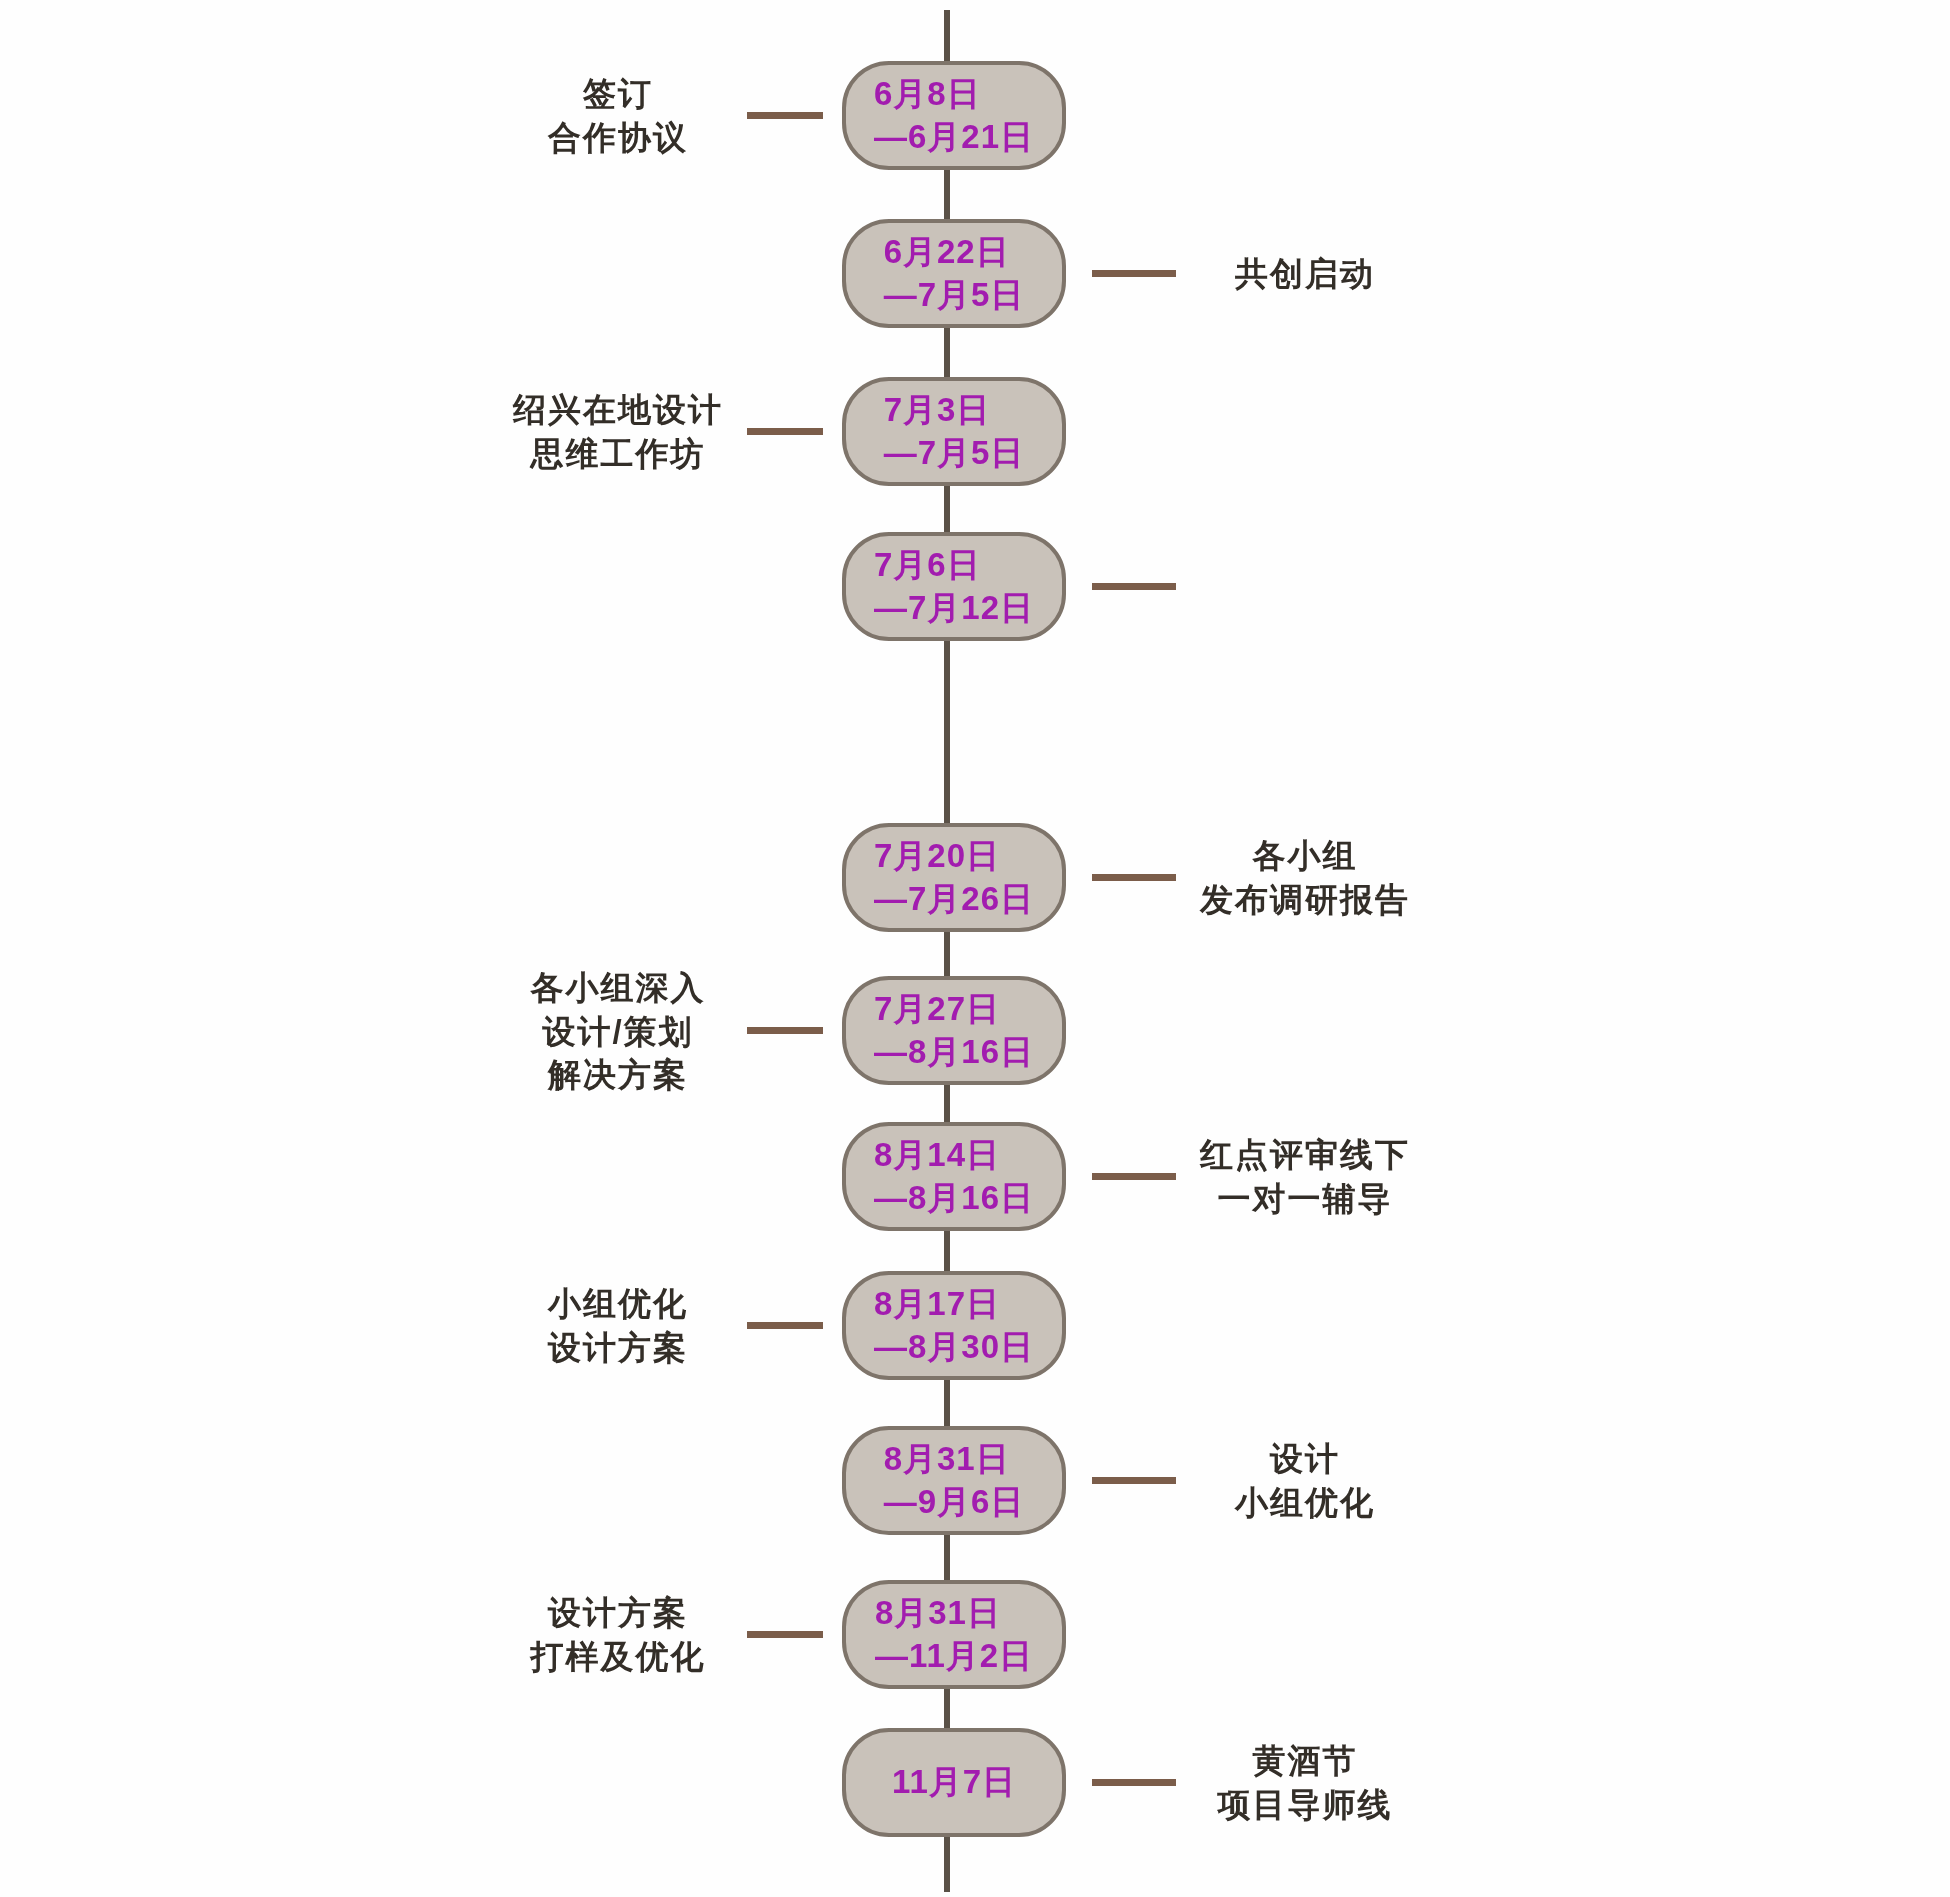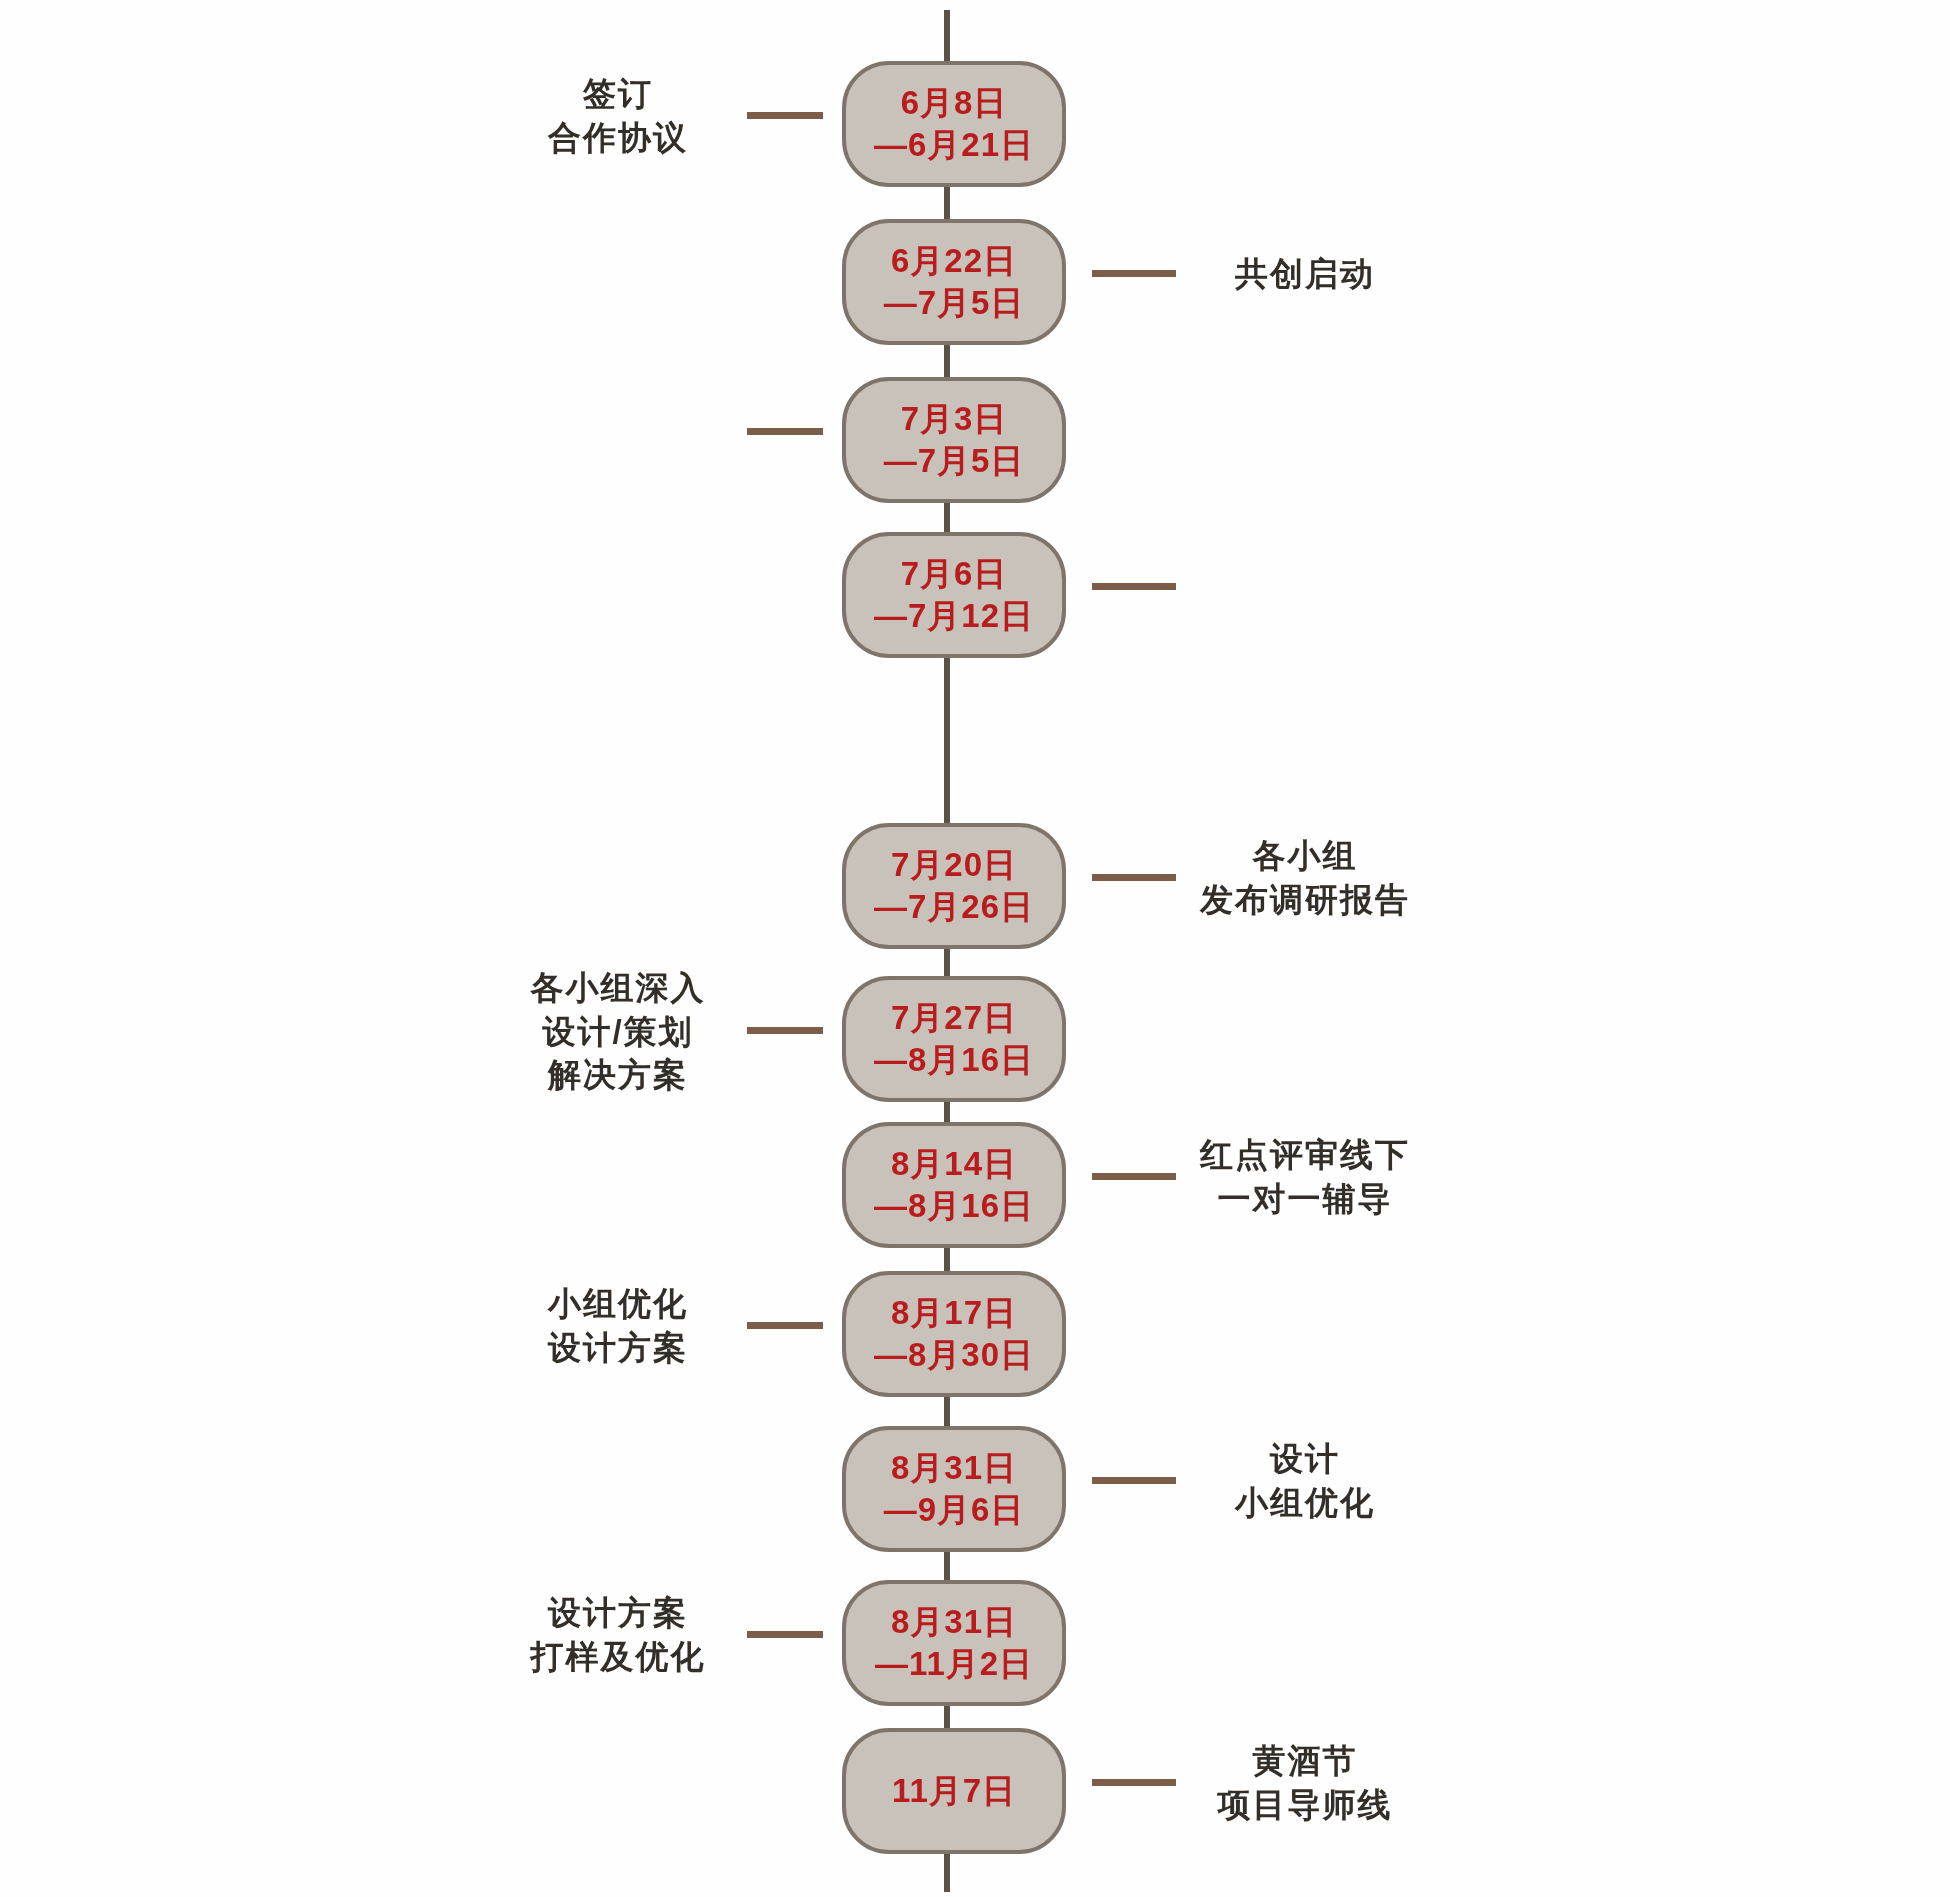--- a/index.html
+++ b/index.html
@@ -23,33 +23,33 @@
     position: absolute;
     left: 8px;
     width: 1950px;
     height: 109px;
   }
   .pill {
     position: absolute;
     left: 834px;
     top: 0;
     width: 224px;
-    height: 126px;
+    height: 109px;
     box-sizing: border-box;
     background: #c9c2ba;
     border: 4.9px solid #7e746a;
     border-radius: 47px;
     display: flex;
     align-items: center;
     justify-content: center;
-    text-align: center;
+    text-align: left;
     font-size: 33px;
     font-weight: bold;
     line-height: 1.28;
-    color: #b91c1c;
+    color: #a21caf;
     white-space: pre-line;
     letter-spacing: 1px;
   }
   .dash {
     position: absolute;
     top: 51px;
     height: 6.8px;
     background: #7b5d4a;
   }
   .dash.left  { left: 739px;  width: 76px; }
@@ -85,20 +85,22 @@
   </div>
 
   <div class="row" style="top:219px">
     <div class="pill">6月22日
 —7月5日</div>
     <div class="dash right"></div>
     <div class="label right">共创启动</div>
   </div>
 
   <div class="row" style="top:377px">
+    <div class="label left">绍兴在地设计
+思维工作坊</div>
     <div class="dash left"></div>
     <div class="pill">7月3日
 —7月5日</div>
   </div>
 
   <div class="row" style="top:532px">
     <div class="pill">7月6日
 —7月12日</div>
     <div class="dash right"></div>
   </div>

